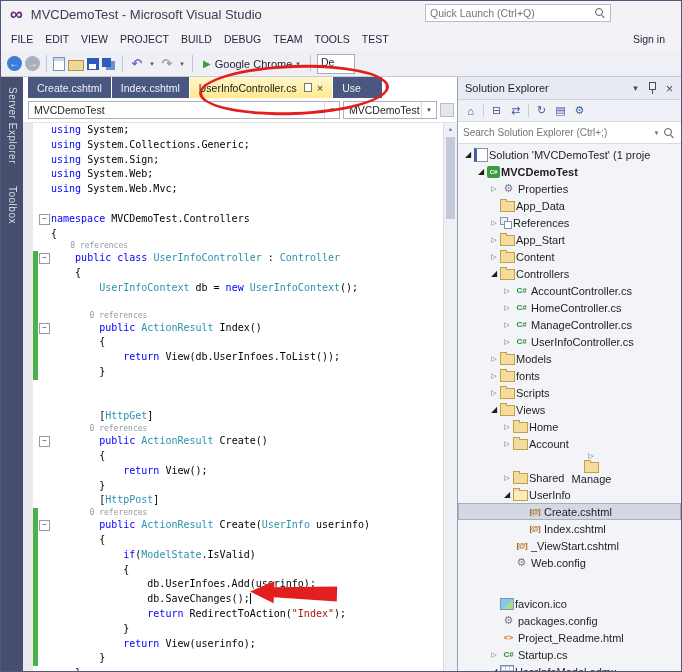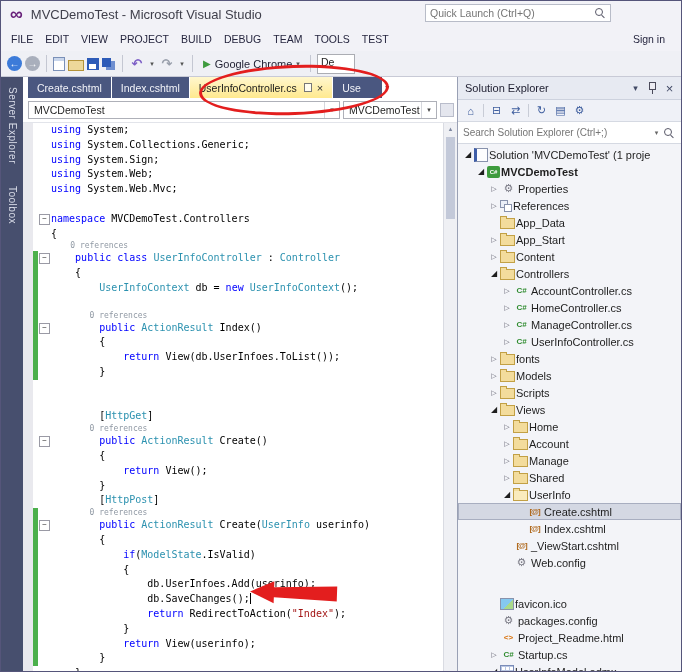--- a/index.html
+++ b/index.html
@@ -498,30 +498,30 @@
             <span class="tw-arrow exp">◢</span>
             <span class="tw-icon ic-project">C#</span>
             <span class="tw-label bold">MVCDemoTest</span>
           </div>
           <div class="tree-row" style="padding-left: 30px;">
             <span class="tw-arrow">▷</span>
             <span class="tw-icon ic-properties">⚙</span>
             <span class="tw-label">Properties</span>
           </div>
           <div class="tree-row" style="padding-left: 30px;">
+            <span class="tw-arrow"></span>
+            <span class="tw-icon ic-folder"></span>
+            <span class="tw-label">App_Data</span>
+          </div>
+          <div class="tree-row" style="padding-left: 30px;">
             <span class="tw-arrow">▷</span>
             <span class="tw-icon ic-references"></span>
             <span class="tw-label">References</span>
           </div>
           <div class="tree-row" style="padding-left: 30px;">
-            <span class="tw-arrow"></span>
-            <span class="tw-icon ic-folder"></span>
-            <span class="tw-label">App_Data</span>
-          </div>
-          <div class="tree-row" style="padding-left: 30px;">
             <span class="tw-arrow">▷</span>
             <span class="tw-icon ic-folder"></span>
             <span class="tw-label">App_Start</span>
           </div>
           <div class="tree-row" style="padding-left: 30px;">
             <span class="tw-arrow">▷</span>
             <span class="tw-icon ic-folder"></span>
             <span class="tw-label">Content</span>
           </div>
           <div class="tree-row" style="padding-left: 30px;">
@@ -545,48 +545,48 @@
             <span class="tw-label">ManageController.cs</span>
           </div>
           <div class="tree-row" style="padding-left: 43px;">
             <span class="tw-arrow">▷</span>
             <span class="tw-icon ic-csharp">C#</span>
             <span class="tw-label">UserInfoController.cs</span>
           </div>
           <div class="tree-row" style="padding-left: 30px;">
             <span class="tw-arrow">▷</span>
             <span class="tw-icon ic-folder"></span>
+            <span class="tw-label">Models</span>
+          </div>
+          <div class="tree-row" style="padding-left: 30px;">
+            <span class="tw-arrow">▷</span>
+            <span class="tw-icon ic-folder"></span>
             <span class="tw-label">fonts</span>
           </div>
           <div class="tree-row" style="padding-left: 30px;">
             <span class="tw-arrow">▷</span>
             <span class="tw-icon ic-folder"></span>
-            <span class="tw-label">Models</span>
-          </div>
-          <div class="tree-row" style="padding-left: 30px;">
-            <span class="tw-arrow">▷</span>
-            <span class="tw-icon ic-folder"></span>
             <span class="tw-label">Scripts</span>
           </div>
           <div class="tree-row" style="padding-left: 30px;">
             <span class="tw-arrow exp">◢</span>
             <span class="tw-icon ic-folder"></span>
             <span class="tw-label">Views</span>
           </div>
           <div class="tree-row" style="padding-left: 43px;">
             <span class="tw-arrow">▷</span>
             <span class="tw-icon ic-folder"></span>
             <span class="tw-label">Home</span>
           </div>
           <div class="tree-row" style="padding-left: 43px;">
             <span class="tw-arrow">▷</span>
             <span class="tw-icon ic-folder"></span>
             <span class="tw-label">Account</span>
           </div>
-          <div class="tree-row" style="padding-left: 43px;">
+          <div class="tree-row" style="padding-left: 43px; flex-direction: column;">
             <span class="tw-arrow">▷</span>
             <span class="tw-icon ic-folder"></span>
             <span class="tw-label">Manage</span>
           </div>
           <div class="tree-row" style="padding-left: 43px;">
             <span class="tw-arrow">▷</span>
             <span class="tw-icon ic-folder"></span>
             <span class="tw-label">Shared</span>
           </div>
           <div class="tree-row" style="padding-left: 43px;">

